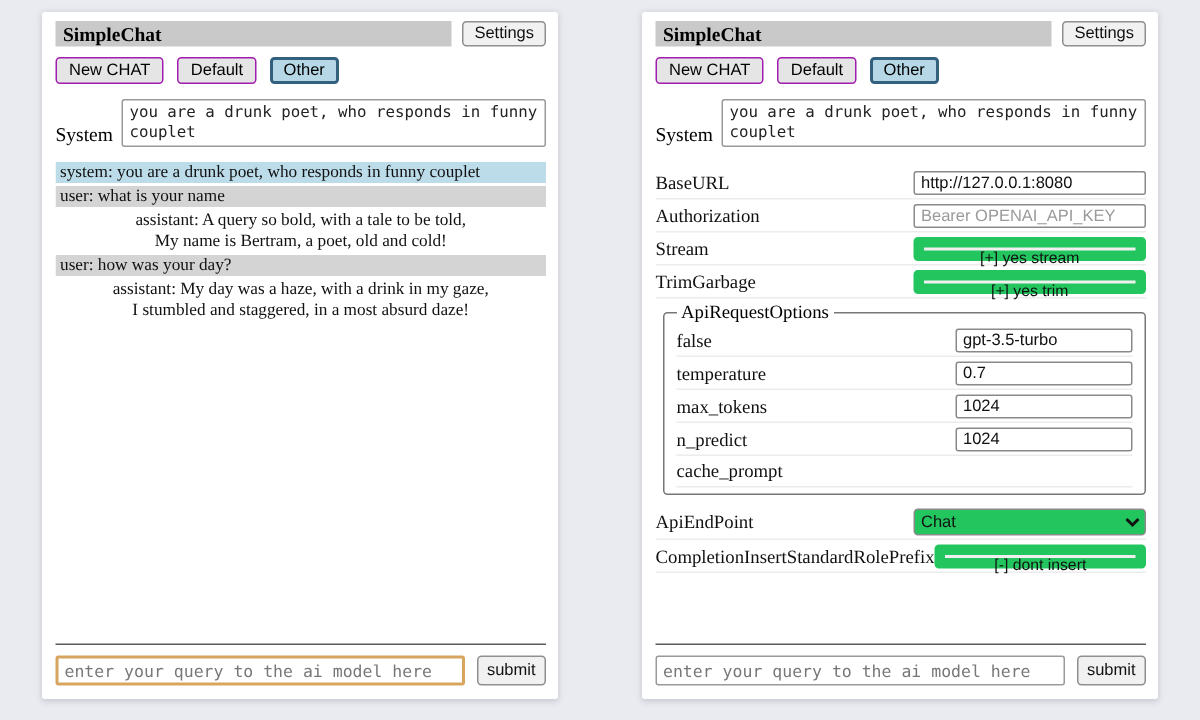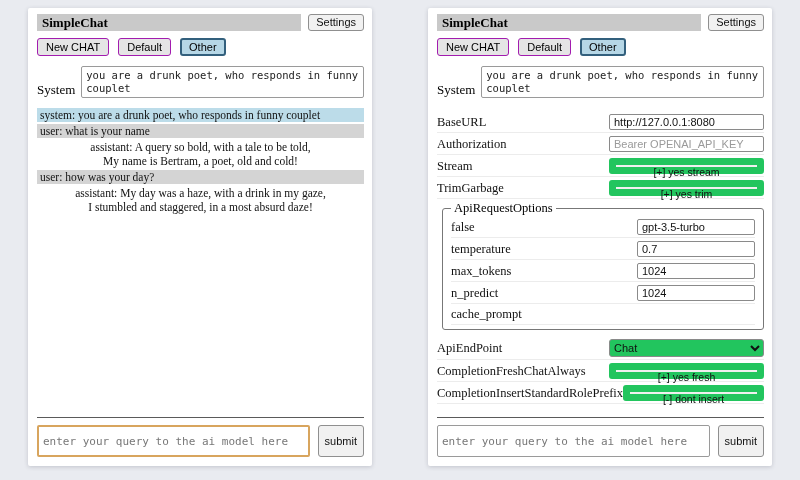--- a/index.html
+++ b/index.html
@@ -78,21 +78,21 @@
   fieldset.apifs{
     border:1px solid #777;border-radius:3px;
     margin:2px 0 7px 5px;padding:1px 8px 3px 8px;
   }
   fieldset.apifs legend{font-size:12.5px;padding:0 3px;}
   fieldset.apifs .control{width:118px;}
   
   .divider{border:none;border-top:1px solid #5a5a5a;margin:4px 0 7px 0;}
   .query-row{display:flex;gap:8px;align-items:stretch;}
   .query-input{
-    flex:1;height:32px;box-sizing:border-box;
+    flex:1;height:20px;box-sizing:border-box;
     font-family:"DejaVu Sans Mono", monospace;font-size:11px;
     border:1px solid #9a9a9a;border-radius:2px;padding:0 4px;color:#333;
   }
   .query-input::placeholder{color:#777;}
   .query-input.focused{border:2px solid var(--query-focus-border,#d8a55e);}
   .submit-btn{
     font-family:"Liberation Sans", sans-serif;font-size:11px;
     background:#f1f1f1;border:1px solid #8f8f8f;border-radius:3px;
     padding:0 6px;color:#111;
   }
@@ -204,26 +204,20 @@
           </div>
       </fieldset>
       <div id="rows-bottom">
           <div class="srow">
             <span class="slabel">ApiEndPoint</span>
             <div class="control">
               <select class="ctl"><option>Chat</option></select>
             </div>
           </div>
           <div class="srow">
-            <span class="slabel">CompletionFreshChatAlways</span>
-            <div class="control">
-              <button class="ctl">[+] yes fresh</button>
-            </div>
-          </div>
-          <div class="srow">
             <span class="slabel">CompletionInsertStandardRolePrefix</span>
             <div class="control">
               <button class="ctl">[-] dont insert</button>
             </div>
           </div>
         </div>
     </div>
     <hr class="divider">
     <div class="query-row">
       <input type="text" class="query-input" placeholder="enter your query to the ai model here" style="">

